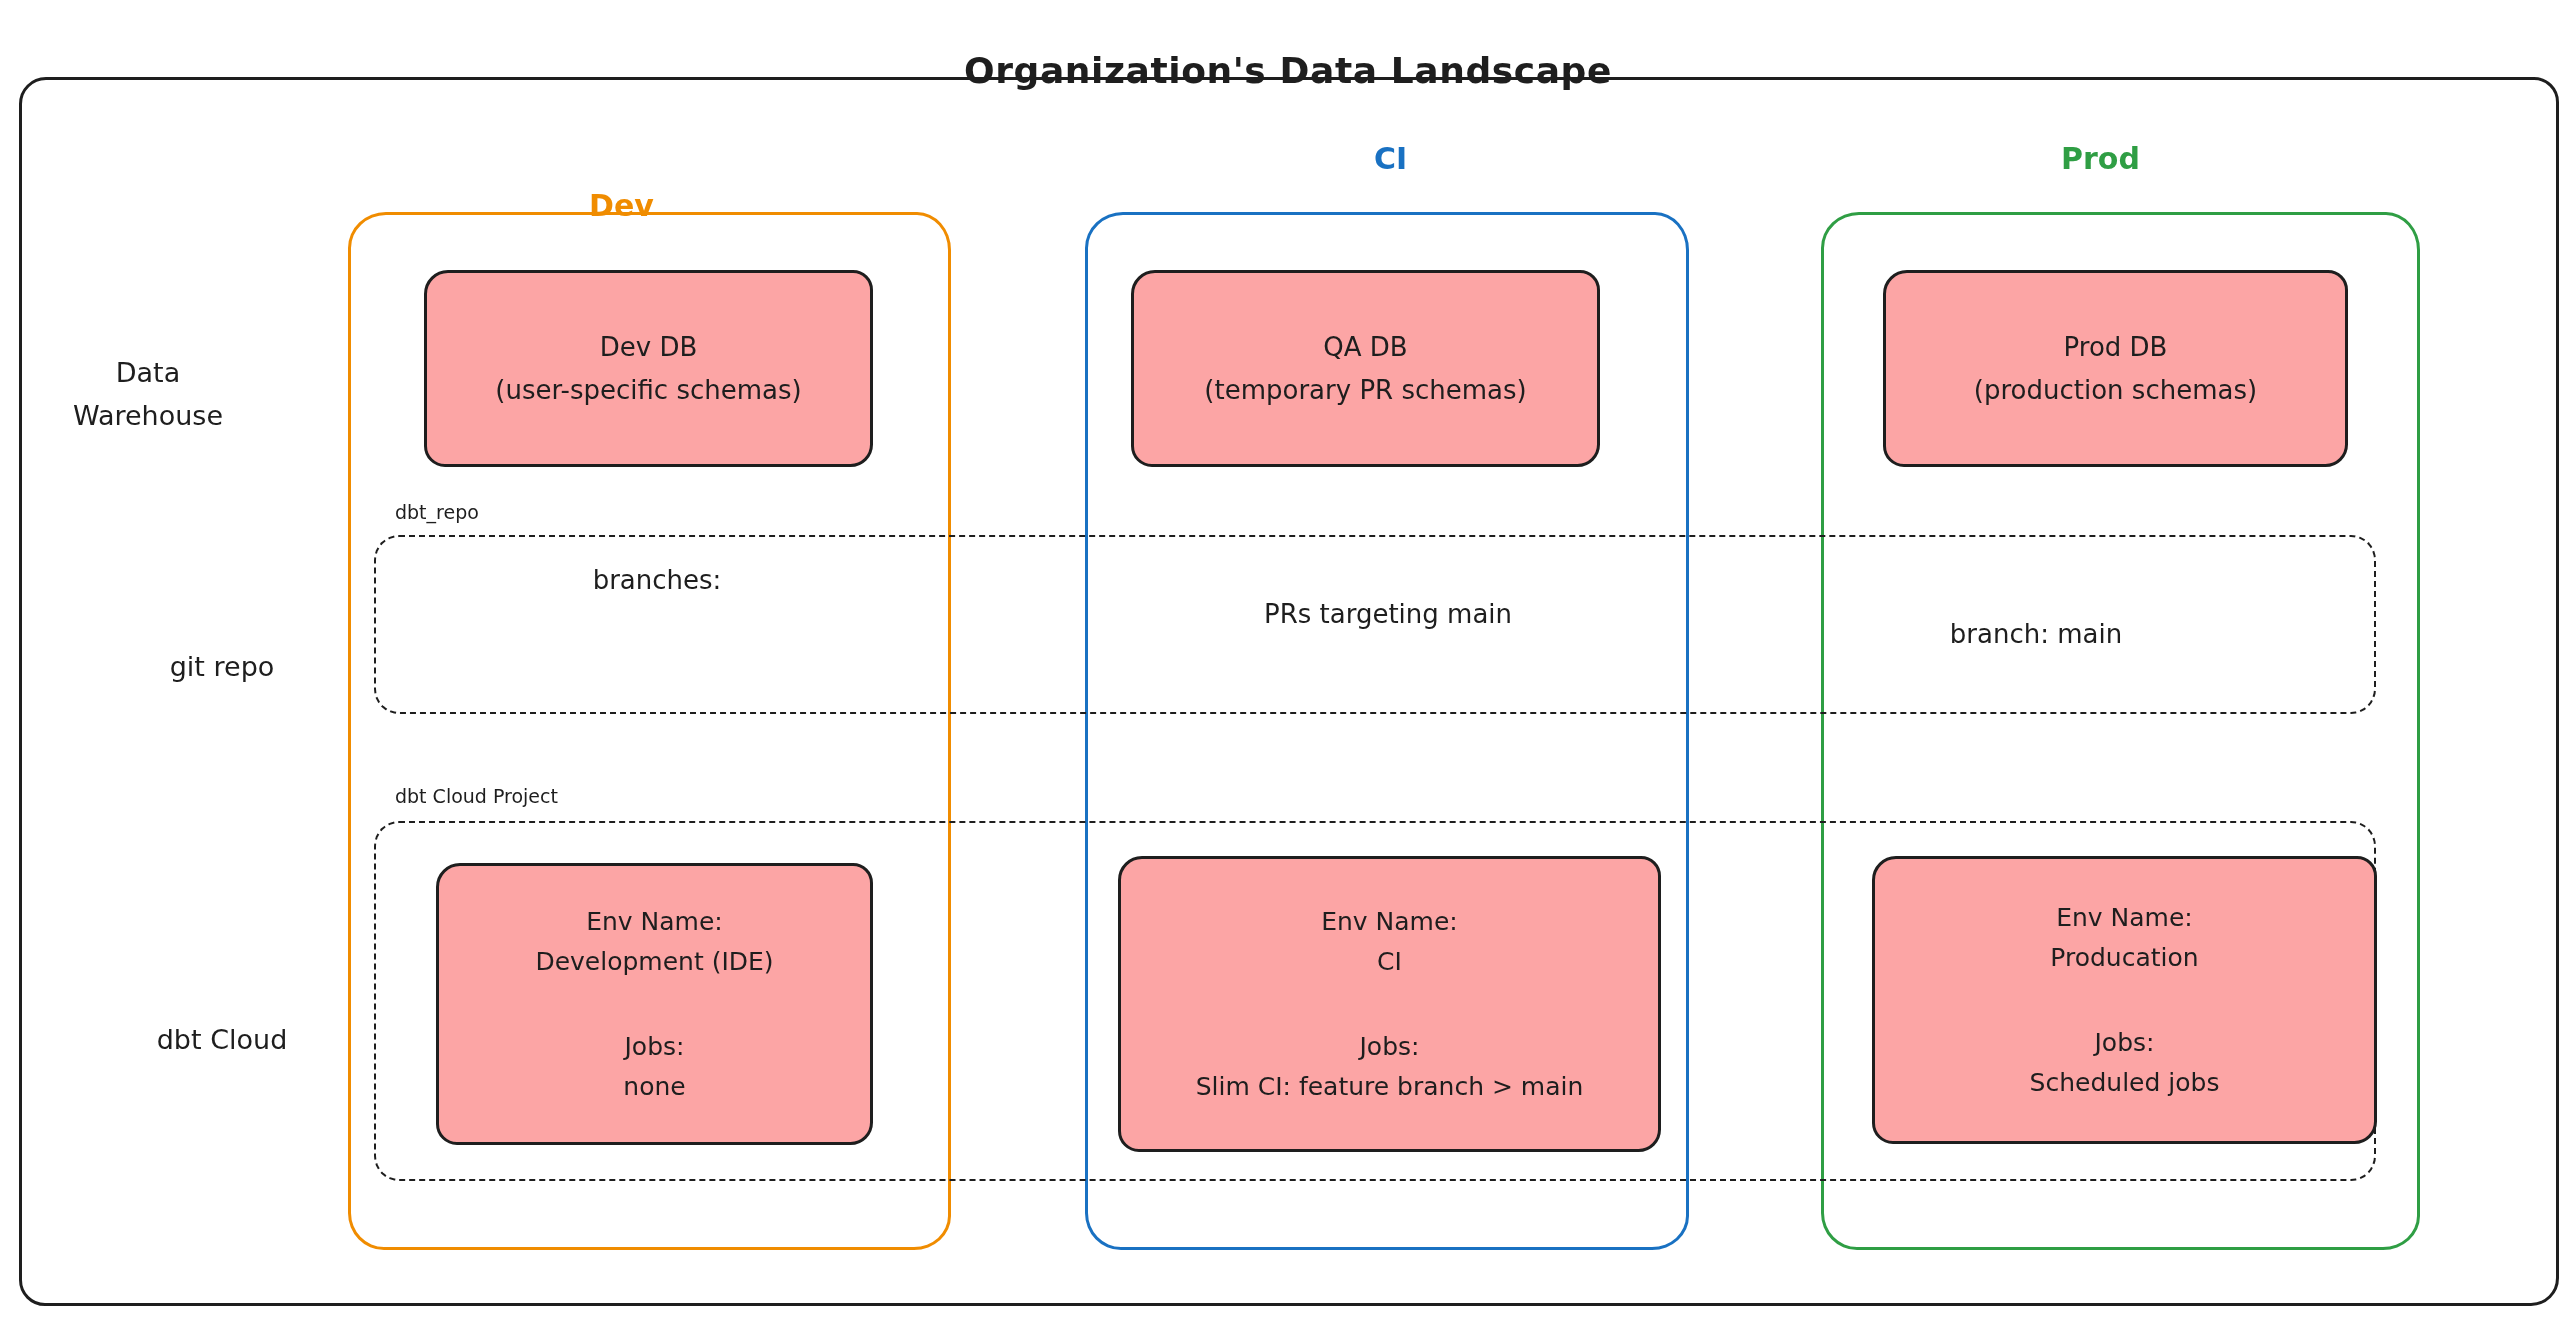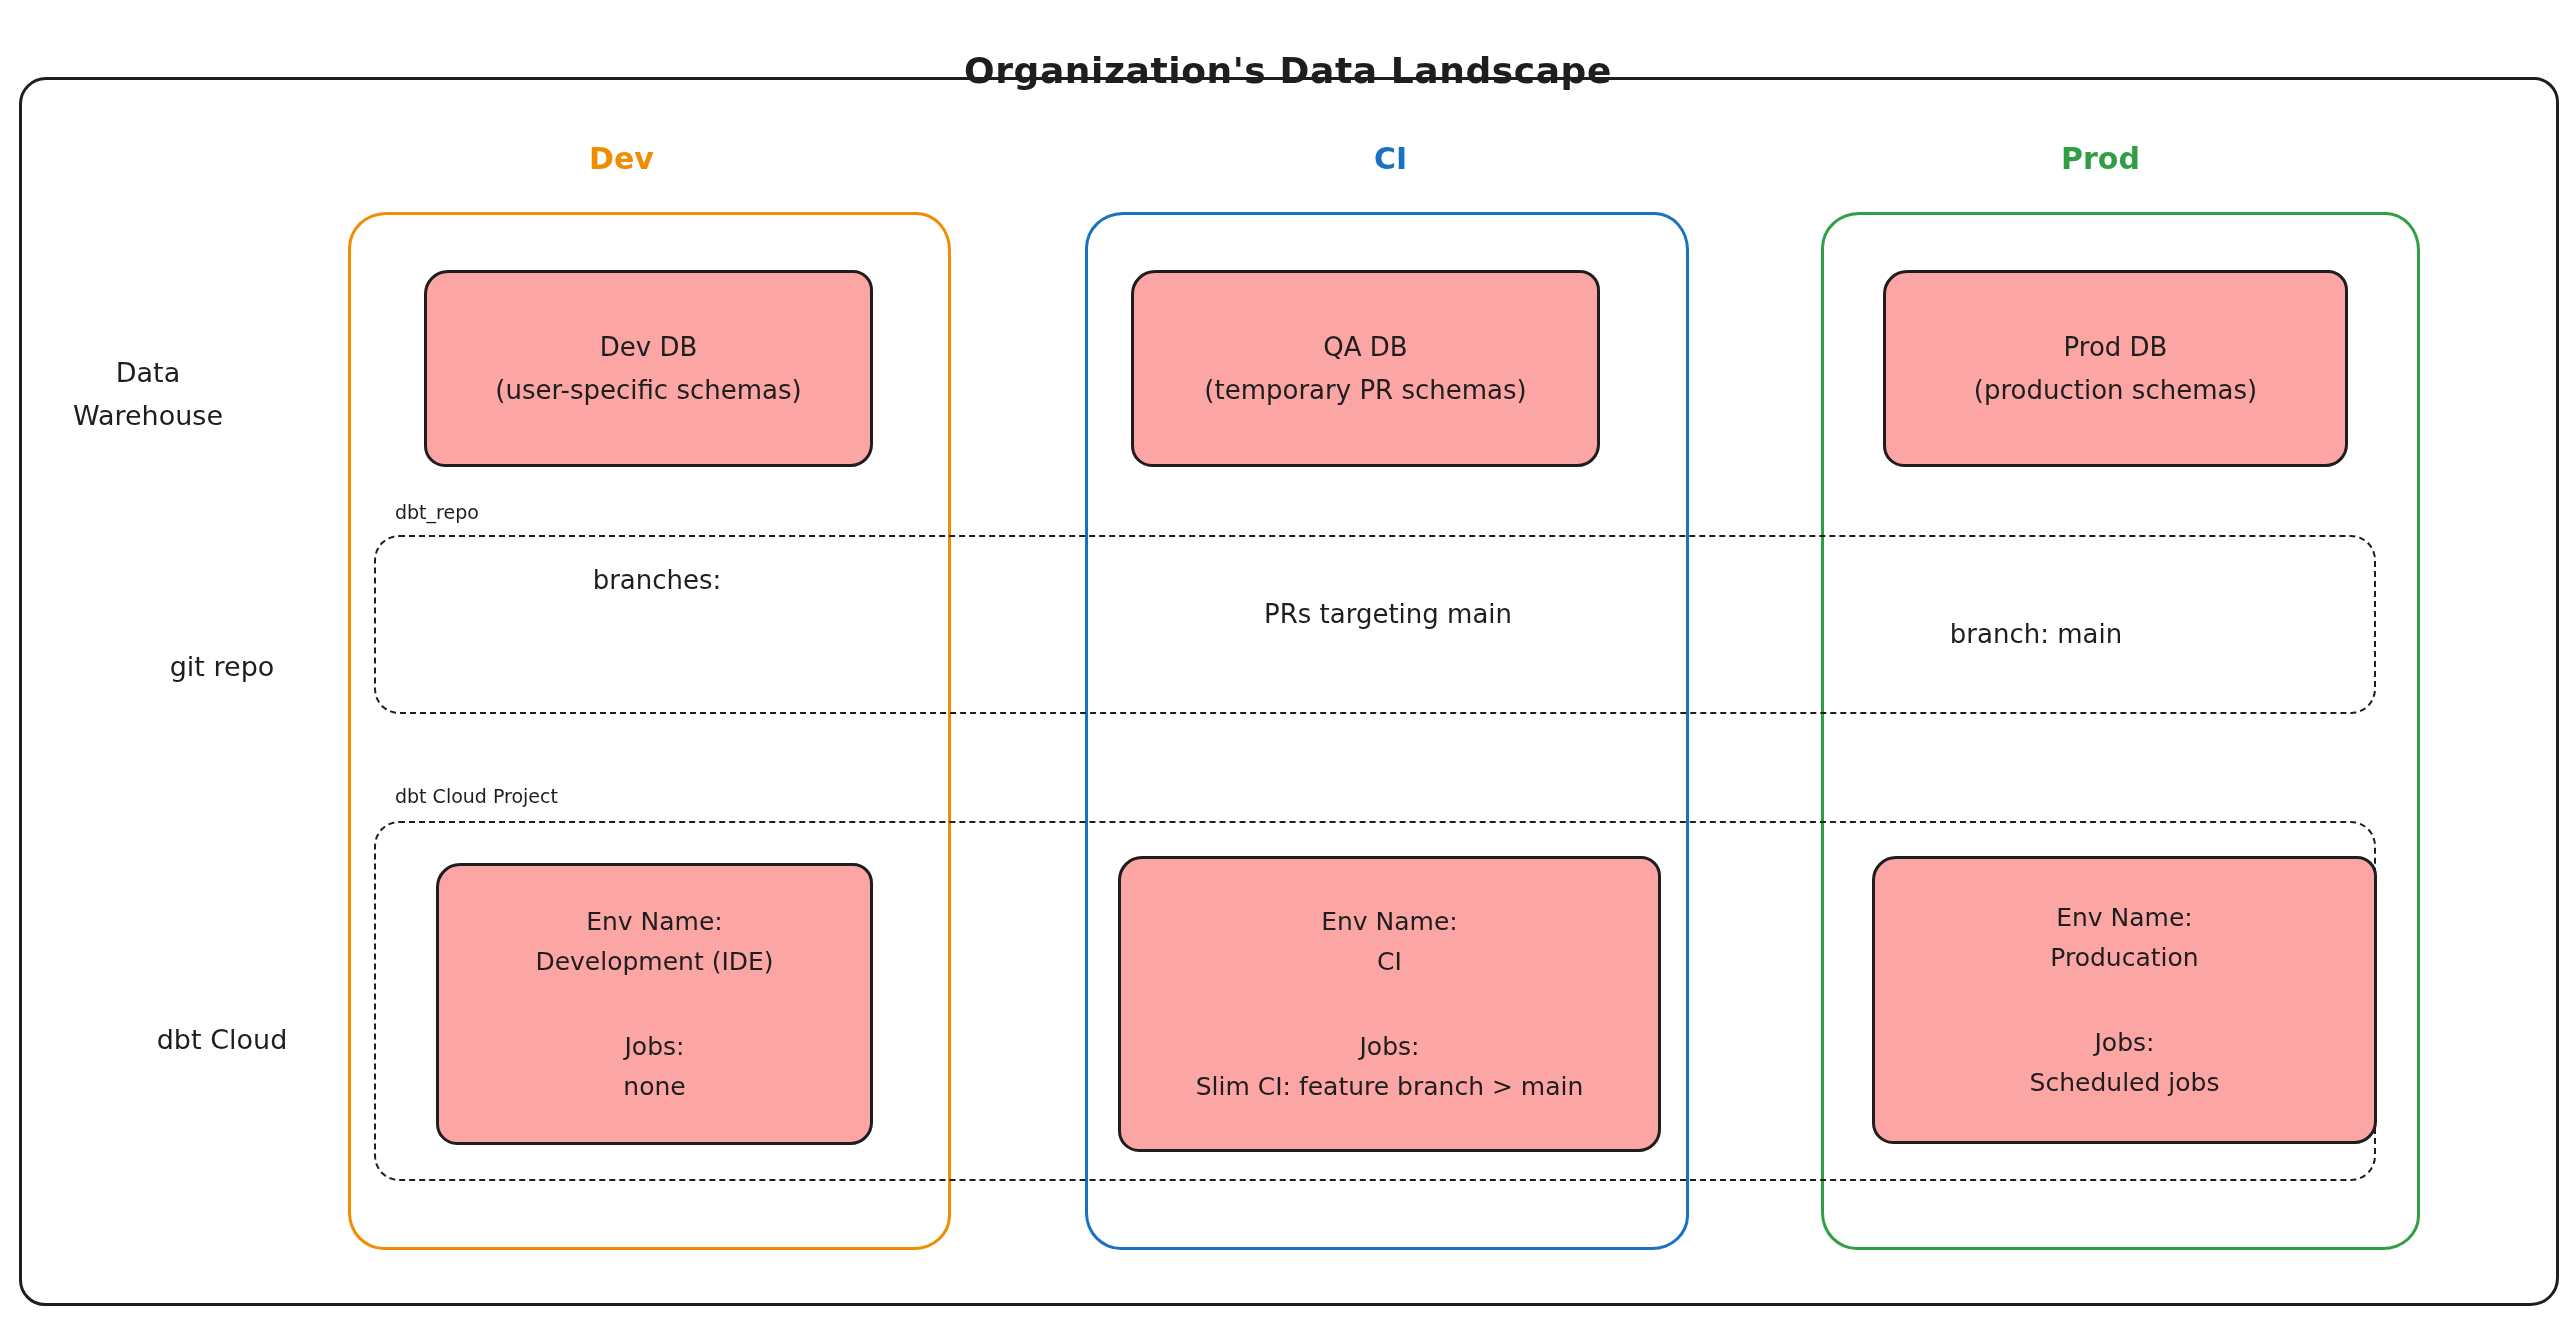--- a/index.html
+++ b/index.html
@@ -36,21 +36,21 @@
     background:transparent;
   }
   .col-header{
     position:absolute;
     top:141px;
     width:237px;
     text-align:center;
     font-size:30px;
     font-weight:bold;
   }
-  .col-header.dev{ left:503px;  color:var(--dev-accent); }
+  .col-header.dev{ left:503px;  color:var(--dev-accent);margin-top:47px; }
   .col-header.ci { left:1272px; color:var(--ci-accent);  }
   .col-header.prod{left:1982px; color:var(--prod-accent);}
   .pill{
     position:absolute;
     top:212px;
     height:1032px;
     border-width:3.6px;
     border-style:solid;
     border-radius:38px 34px 37px 36px / 36px 38px 34px 37px;
     background:transparent;

